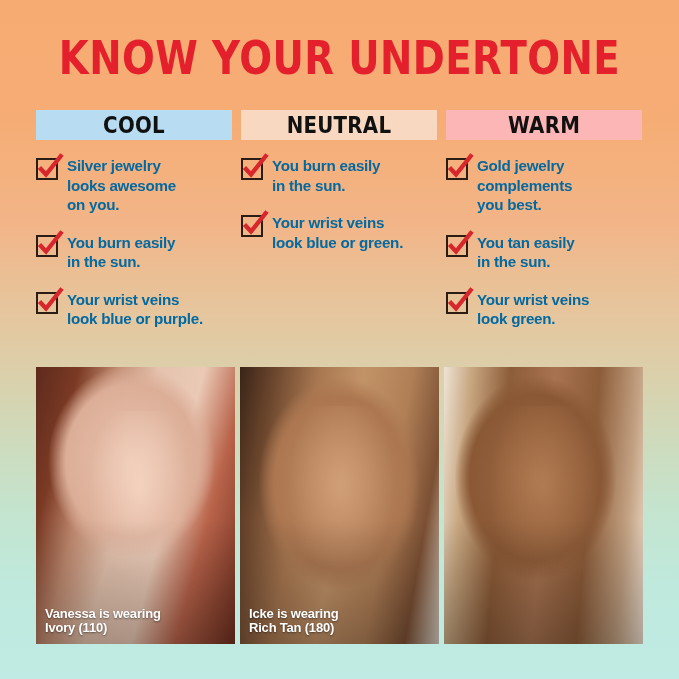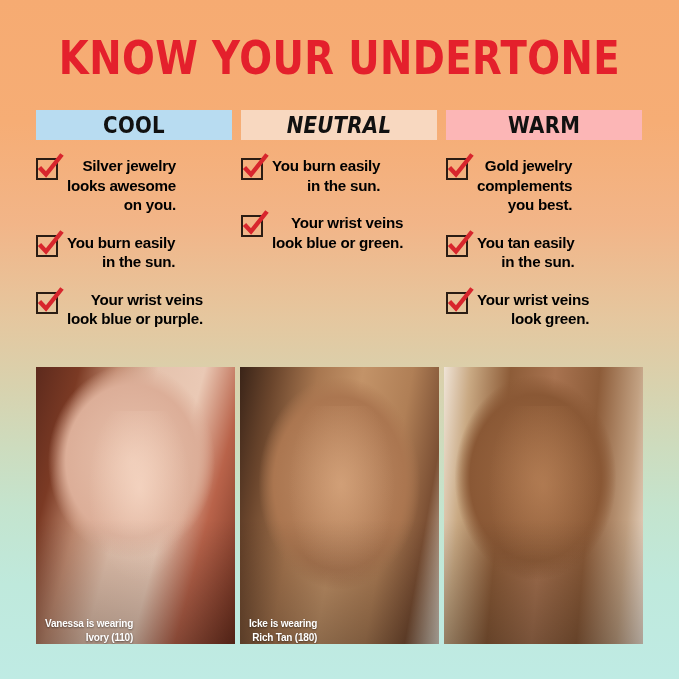--- a/index.html
+++ b/index.html
@@ -24,37 +24,37 @@
     letter-spacing:0.5px;
     color:#e4202c;
     transform:scaleX(0.84);
     transform-origin:center center;
     white-space:nowrap;
   }
 
   
   .cols {
     position:absolute; left:36px; top:110px; width:607px;
-    display:flex; gap:9px;text-align:right;
+    display:flex; gap:9px;
   }
   .col { width:196px; }
 
   .hdr {
     height:30px;
     display:flex; align-items:center; justify-content:center;
     font-family:"DejaVu Sans", sans-serif;
     font-weight:bold;
     font-size:23px;
     letter-spacing:0.3px;
     color:#111;
     transform:scaleX(0.86);
   }
   .hdr-wrap { height:30px; overflow:hidden; }
   .hdr-cool    { background:#b8dcf1; }
-  .hdr-neutral { background:#f8d8c0;font-style:italic; }
+  .hdr-neutral { background:#f8d8c0; }
   .hdr-warm    { background:#fcb6b6; }
 
   .items { margin-top:16px; }
   .item {
     display:flex; align-items:flex-start;
     margin-bottom:18px;
     min-height:24px;
   }
   .item:last-child { margin-bottom:16px; }
 
@@ -69,43 +69,42 @@
     width:22px; height:22px;
     border:2px solid #2b1d14;
     background:transparent;
   }
   .chk svg { position:absolute; left:-1px; top:-6px; width:30px; height:30px; overflow:visible; }
 
   .itxt {
     font-size:15.2px;
     line-height:19.5px;
     font-weight:600;
-    color:#000000;
+    color:#0369a1;
     letter-spacing:-0.25px;
     white-space:pre-line;
   }
 
   
   .photos {
     position:absolute; left:36px; top:367px; width:607px; height:277px;
     display:flex; gap:5px;
   }
   .photo {
     position:relative; width:199px; height:277px; overflow:hidden;
   }
   .caption {
-    position:absolute; left:9px; bottom:0;
+    position:absolute; left:9px; bottom:10px;
     color:#fff;
-    font-size:10px;
+    font-size:13px;
     line-height:13.5px;
     font-weight:bold;
     letter-spacing:-0.2px;
     white-space:pre-line;
     text-shadow:0 1px 2px rgba(0,0,0,0.45);
-    text-align:right;
   }
 
   
   .ph-bg { position:absolute; inset:0; }
 
   .p1 .ph-bg { background:
       radial-gradient(ellipse 60% 50% at 48% 34%, #e8c2ad 0%, #dcae98 55%, transparent 70%),
       linear-gradient(105deg,#5d2a1d 0%, #7b3a24 16%, #c08a70 30%, #e5c3ae 45%,
                       #eac9b5 62%, #b9634a 78%, #6e2f1e 100%);
   }

